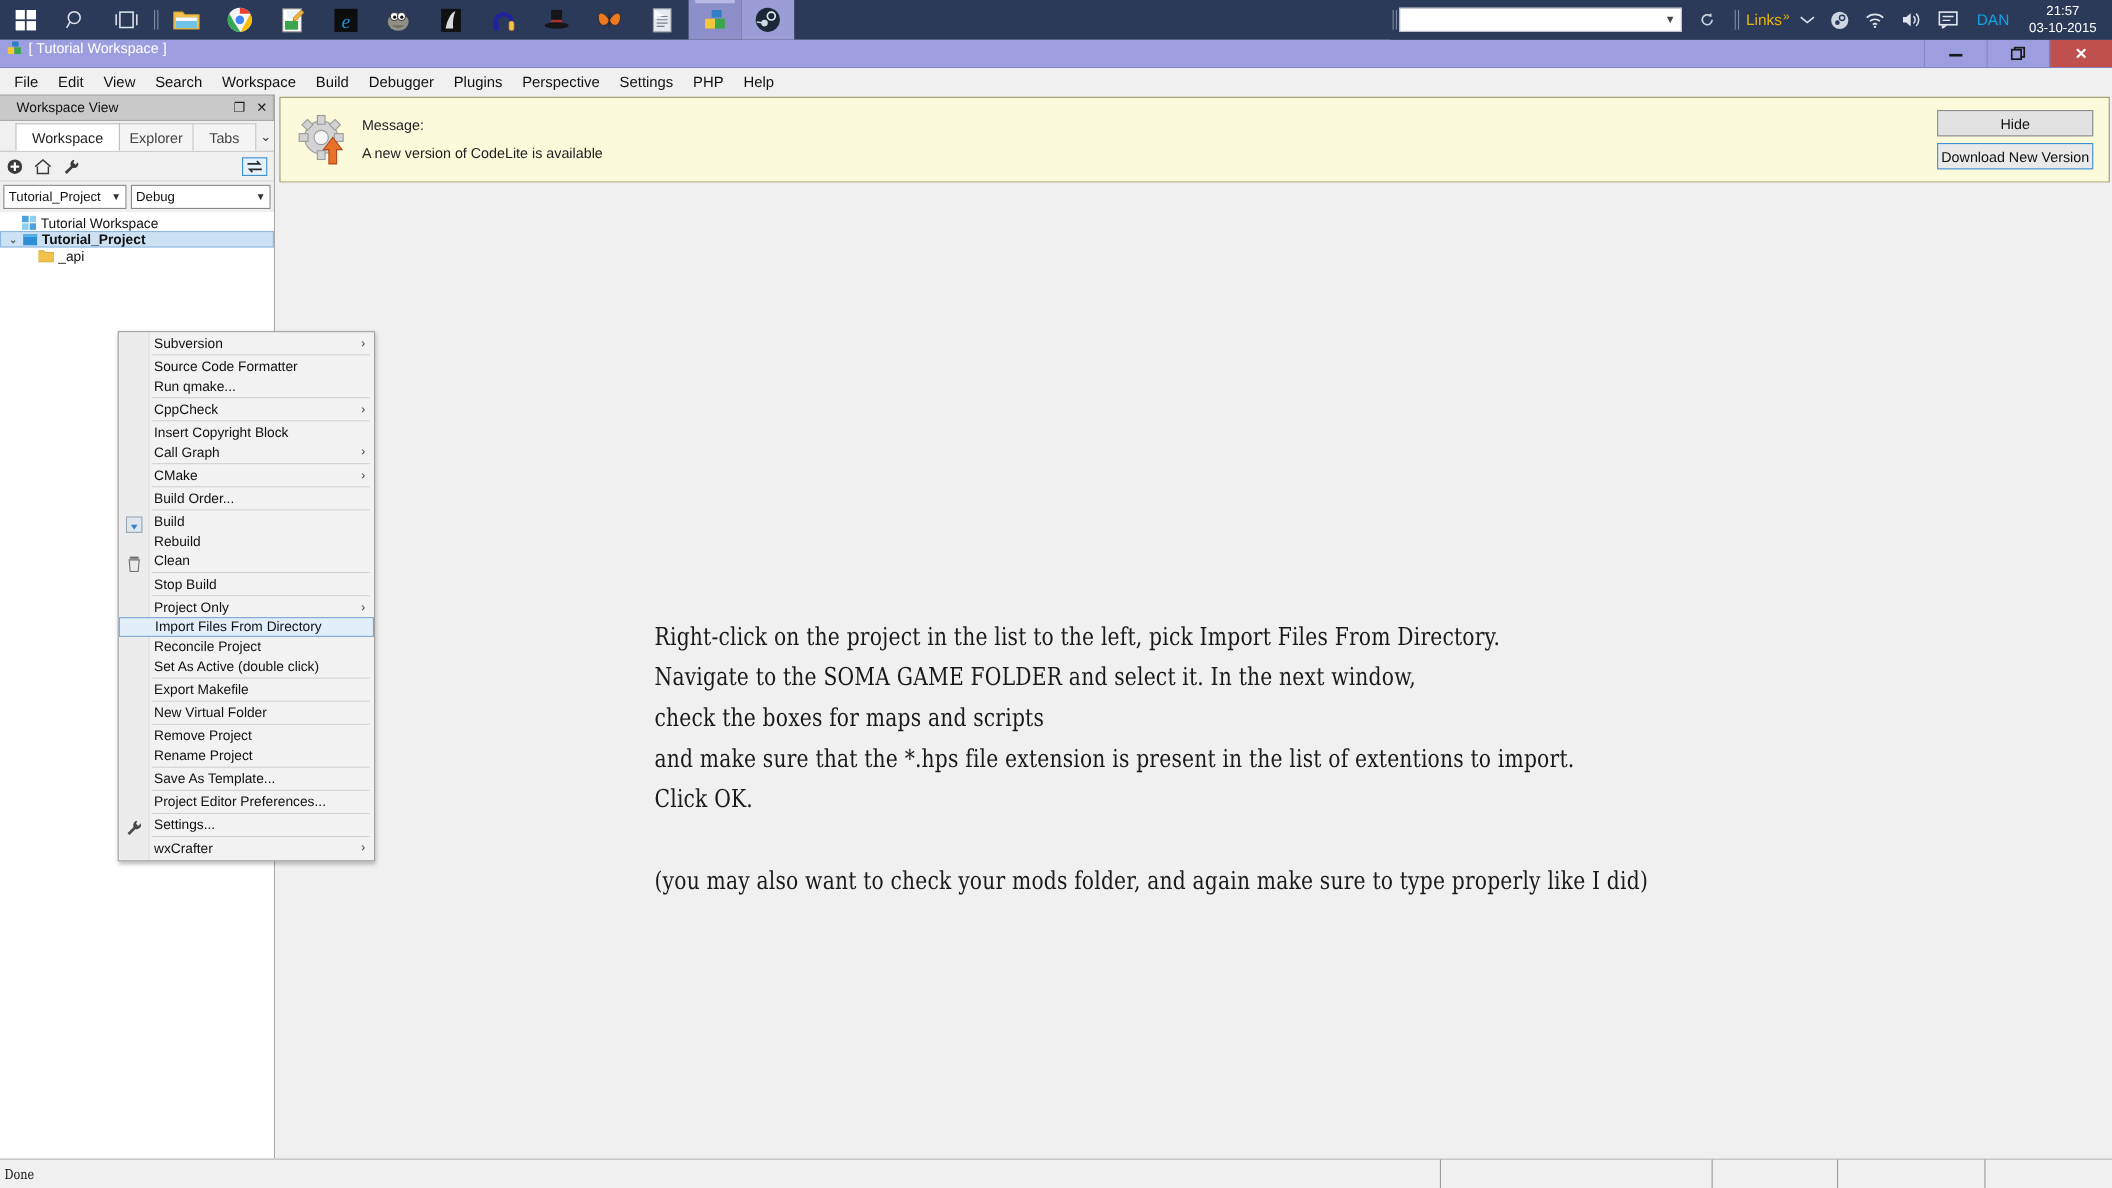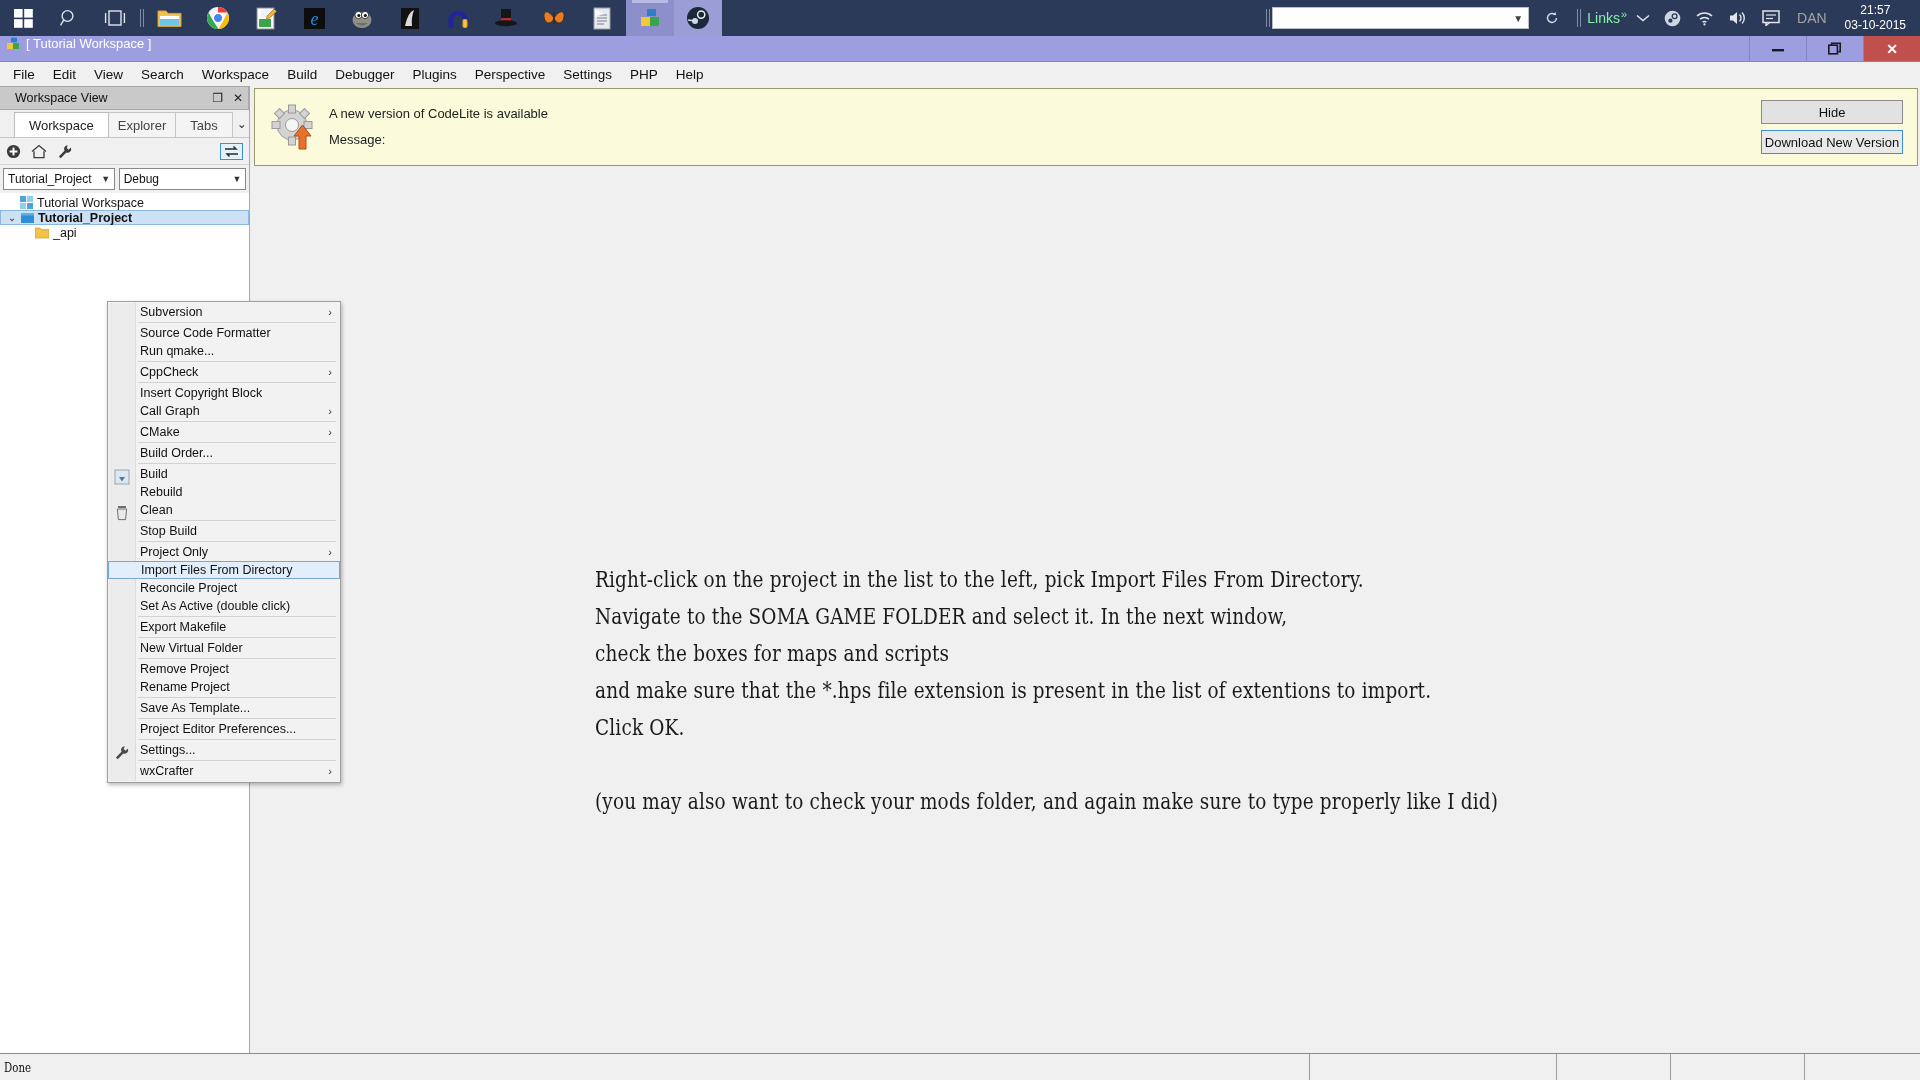--- a/index.html
+++ b/index.html
@@ -26,24 +26,24 @@
 
   .desktop-gap{flex:1;height:36px;background:transparent;}
 
   .tb-right{display:flex;align-items:center;height:36px;padding-right:6px;background:#2b3a58;}
   .addrbox{
     width:250px;height:20px;background:#fff;border:1px solid #b9bec9;
     display:flex;align-items:center;justify-content:flex-end;padding-right:5px;
     font-size:11px;color:#333;
   }
   .chev{font-size:10px;color:#444;}
-  .tb-links{color:#86efac;font-size:14px;padding:0 4px;position:relative;}
+  .tb-links{color:#eab308;font-size:14px;padding:0 4px;position:relative;}
   .tb-links .gt{font-size:11px;position:relative;top:-5px;left:1px;letter-spacing:-1px;}
   .tb-ic{color:#dfe3ec;font-size:15px;padding:0 7px;display:flex;align-items:center;}
-  .tb-user{color:#a3a3a3;font-size:14px;padding:0 10px;}
+  .tb-user{color:#0ea5e9;font-size:14px;padding:0 10px;}
   .tb-clock{color:#fff;font-size:12px;line-height:15px;text-align:center;padding:0 8px;}
 
   
   .wallpaper{
     position:absolute;left:0;top:0;width:1920px;height:36px;
     background:linear-gradient(180deg,#5a5d6d 0%,#5e5f6f 100%);
     overflow:hidden;
   }
   .wall-arc{
     position:absolute;border-radius:50%;
@@ -554,22 +554,22 @@
                 <rect x="19.5" y="34" width="7" height="8"></rect>
                 <rect x="3" y="18.5" width="8" height="7"></rect>
                 <rect x="35" y="18.5" width="8" height="7"></rect>
                 <rect x="7" y="7" width="7" height="7" transform="rotate(-45 10.5 10.5)"></rect>
                 <rect x="32" y="7" width="7" height="7" transform="rotate(45 35.5 10.5)"></rect>
               </g>
               <path d="M30 46 v-13 h-5 l8.5 -11 l8.5 11 h-5 v13 z" fill="#e8722a" stroke="#b1491a" stroke-width="1"></path>
             </svg>
           </div>
           <div class="notif-txt">
+            <div>Message:</div>
             <div>A new version of CodeLite is available</div>
-            <div>Message:</div>
           </div>
           <div class="notif-btns">
             <div class="nbtn">Hide</div>
             <div class="nbtn accent">Download New Version</div>
           </div>
         </div>
 
         <div class="canvas">
           <div class="guide">
             <p>Right-click on the project in the list to the left, pick Import Files From Directory.</p>

